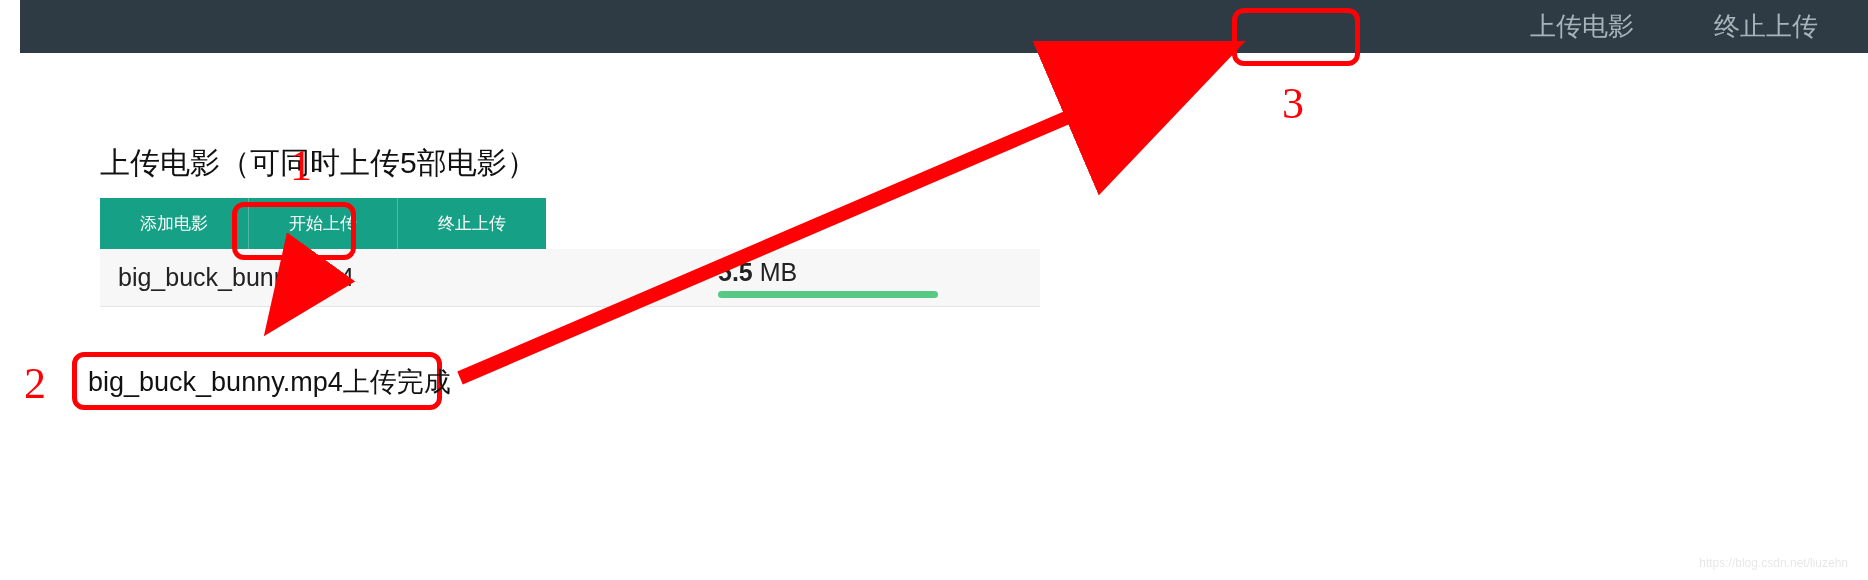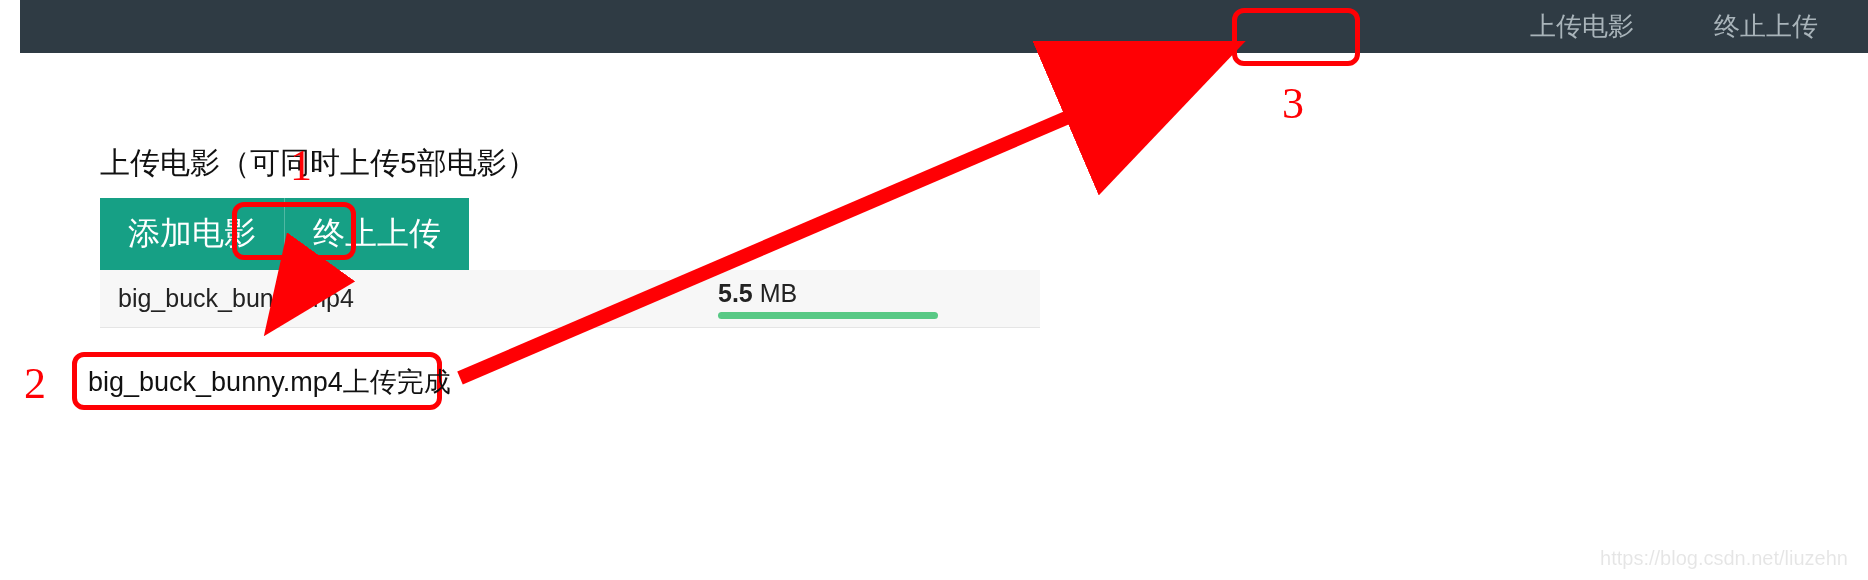--- a/index.html
+++ b/index.html
@@ -44,22 +44,22 @@
     margin-bottom: 14px;
   }
 
   
   .btn-group {
     display: flex;
   }
   .btn {
     background: #16a085;
     color: #ffffff;
-    font-size: 32px;
-    padding: 14px 28px;
+    font-size: 17px;
+    padding: 14px 40px;
     border: none;
     cursor: pointer;
     border-right: 1px solid rgba(255,255,255,0.25);
   }
   .btn:last-child { border-right: none; text-align: right; }
 
   
   .file-row {
     display: flex;
     align-items: center;
@@ -109,37 +109,38 @@
     top: 0; left: 0;
     width: 1868px;
     height: 580px;
     pointer-events: none;
   }
 
   .watermark {
     position: absolute;
     right: 20px;
     bottom: 10px;
-    font-size: 20px;
+    font-size: 12px;
     color: rgba(0,0,0,0.1);
   }
 </style>
 </head>
 <body>
 
 <div class="navbar">
   <a>上传电影</a>
   <a>终止上传</a>
 </div>
 
 <div class="content">
   <div class="page-title">上传电影（可同时上传5部电影）</div>
 
   <div class="btn-group">
     <button class="btn">添加电影</button>
+    <button class="btn">开始上传</button>
     <button class="btn">终止上传</button>
   </div>
 
   <div class="file-row">
     <div class="file-name">big_buck_bunny.mp4</div>
     <div class="file-size-wrap">
       <div class="file-size">
         <b>5.5</b><span> MB</span>
       </div>
       <div class="progress"></div>

